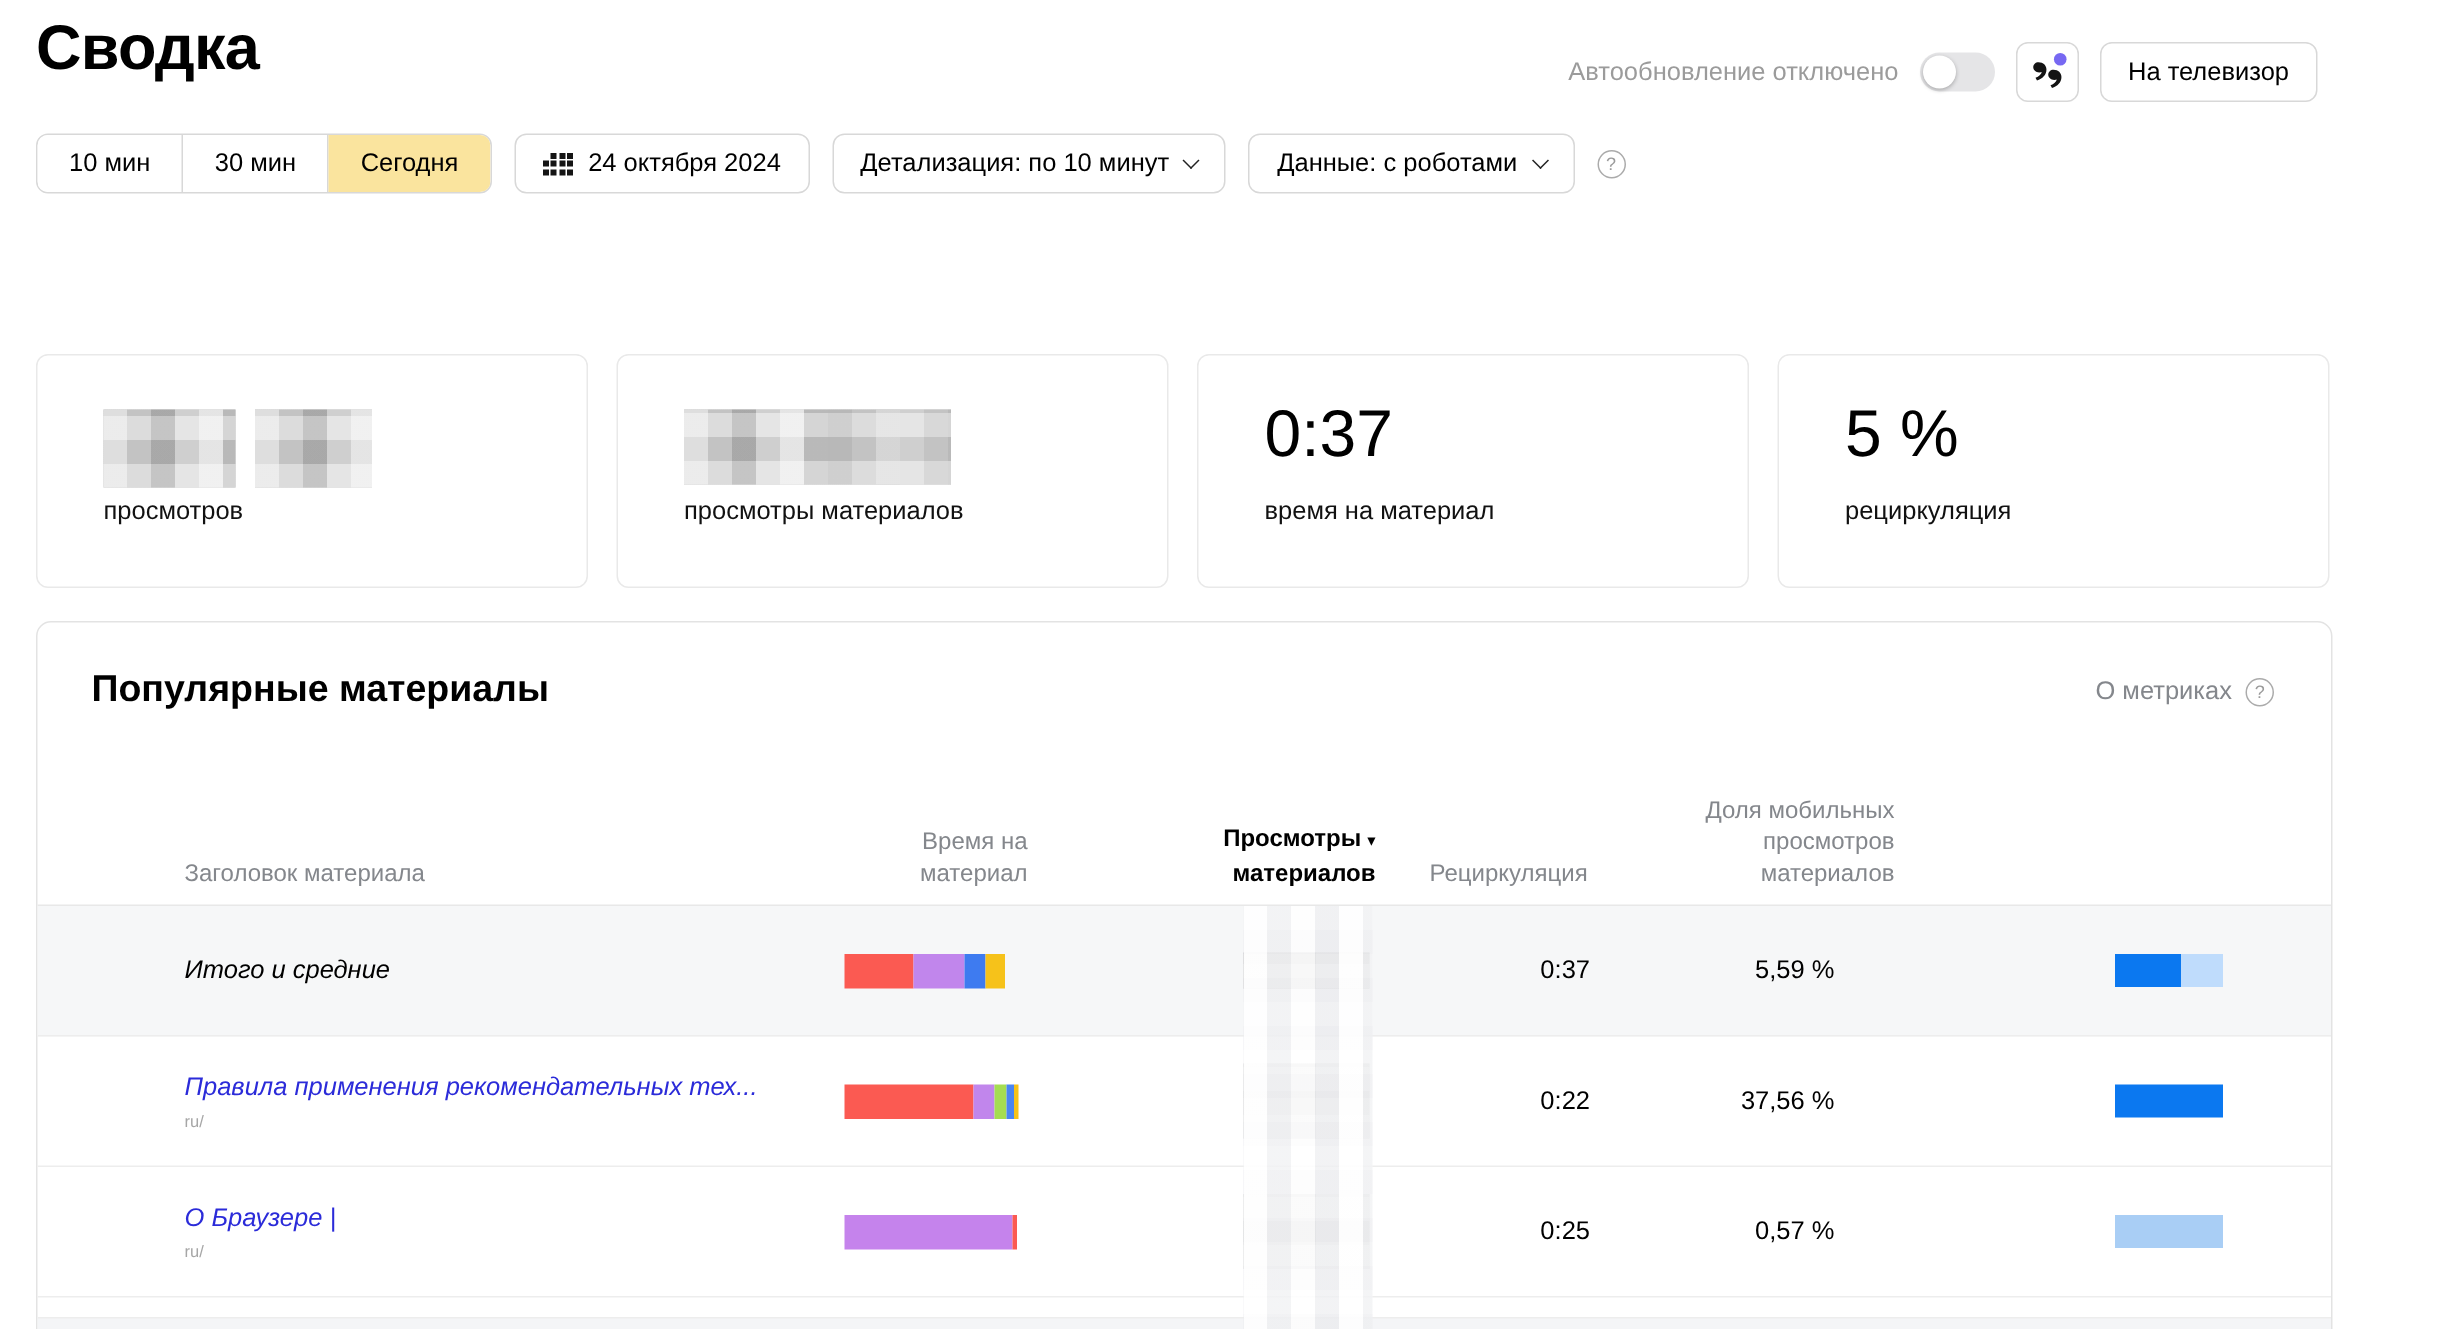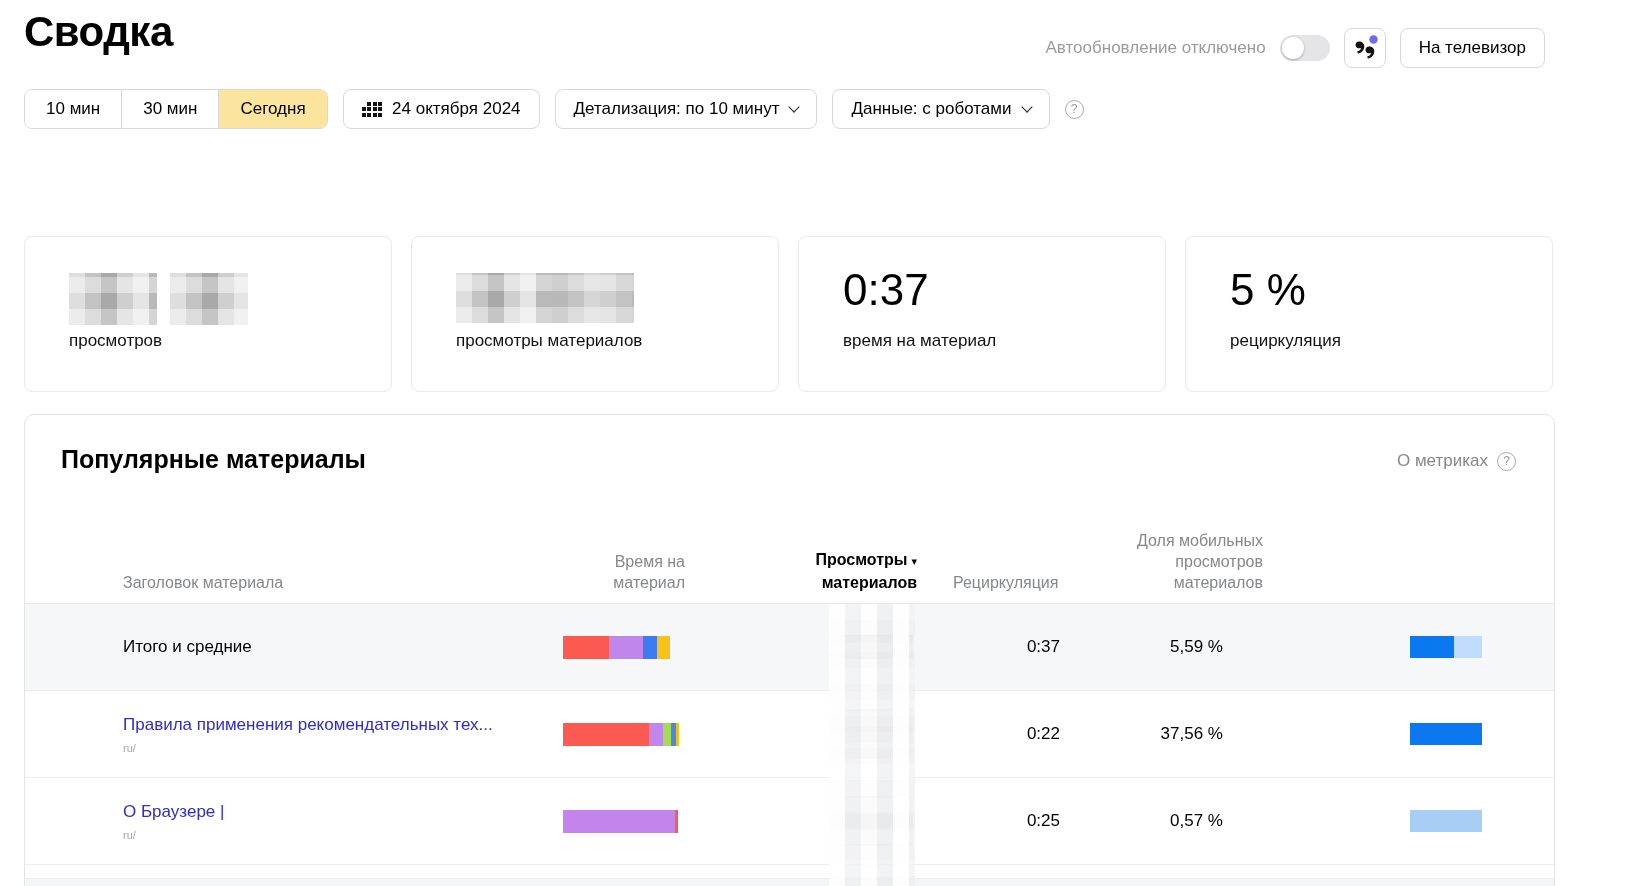--- a/index.html
+++ b/index.html
@@ -59,21 +59,21 @@
   .trow { display:grid; grid-template-columns:430px 170px 230px 145px 165px 1fr; align-items:center; padding:0 68px 0 98px; }
   .thead { height:74px; align-items:end; padding-bottom:15px; border-bottom:1px solid #e8e8e8; }
   .th { font-size:16px; line-height:21px; color:#84878c; }
   .th.r { text-align:right; }
   .th.sorted { color:#000; font-weight:700; }
   .caret { font-size:11px; margin-left:4px; color:#000; }
   .pr36 { padding-right:36px; } .pr38 { padding-right:38px; } .pr40 { padding-right:40px; }
 
   .row { height:87px; border-bottom:1px solid #ededed; }
   .row.shade { background:#f6f7f8; }
-  .cell-title { font-size:17px; }
+  .cell-title { font-size:17px;font-style:italic; }
   .cell-title a { color:#2b2bd9; text-decoration:none; font-size:17px; cursor:pointer; }
   .cell-url { font-size:11px; color:#a6a6a6; margin-top:7px; }
   .bar-track { display:flex; height:23px; margin-left:10px; width:118px; }
   .bar-track div { height:100%; }
   .val { font-size:17px; text-align:right; }
   .views-cell { display:flex; justify-content:flex-end; padding-right:40px; }
   .views-mask { width:84px; height:24px; }
   .views-mask.two { height:50px; }
   .mobile-cell { display:flex; justify-content:flex-end; margin-right:4px; }
   .mbar { display:flex; height:22px; }

